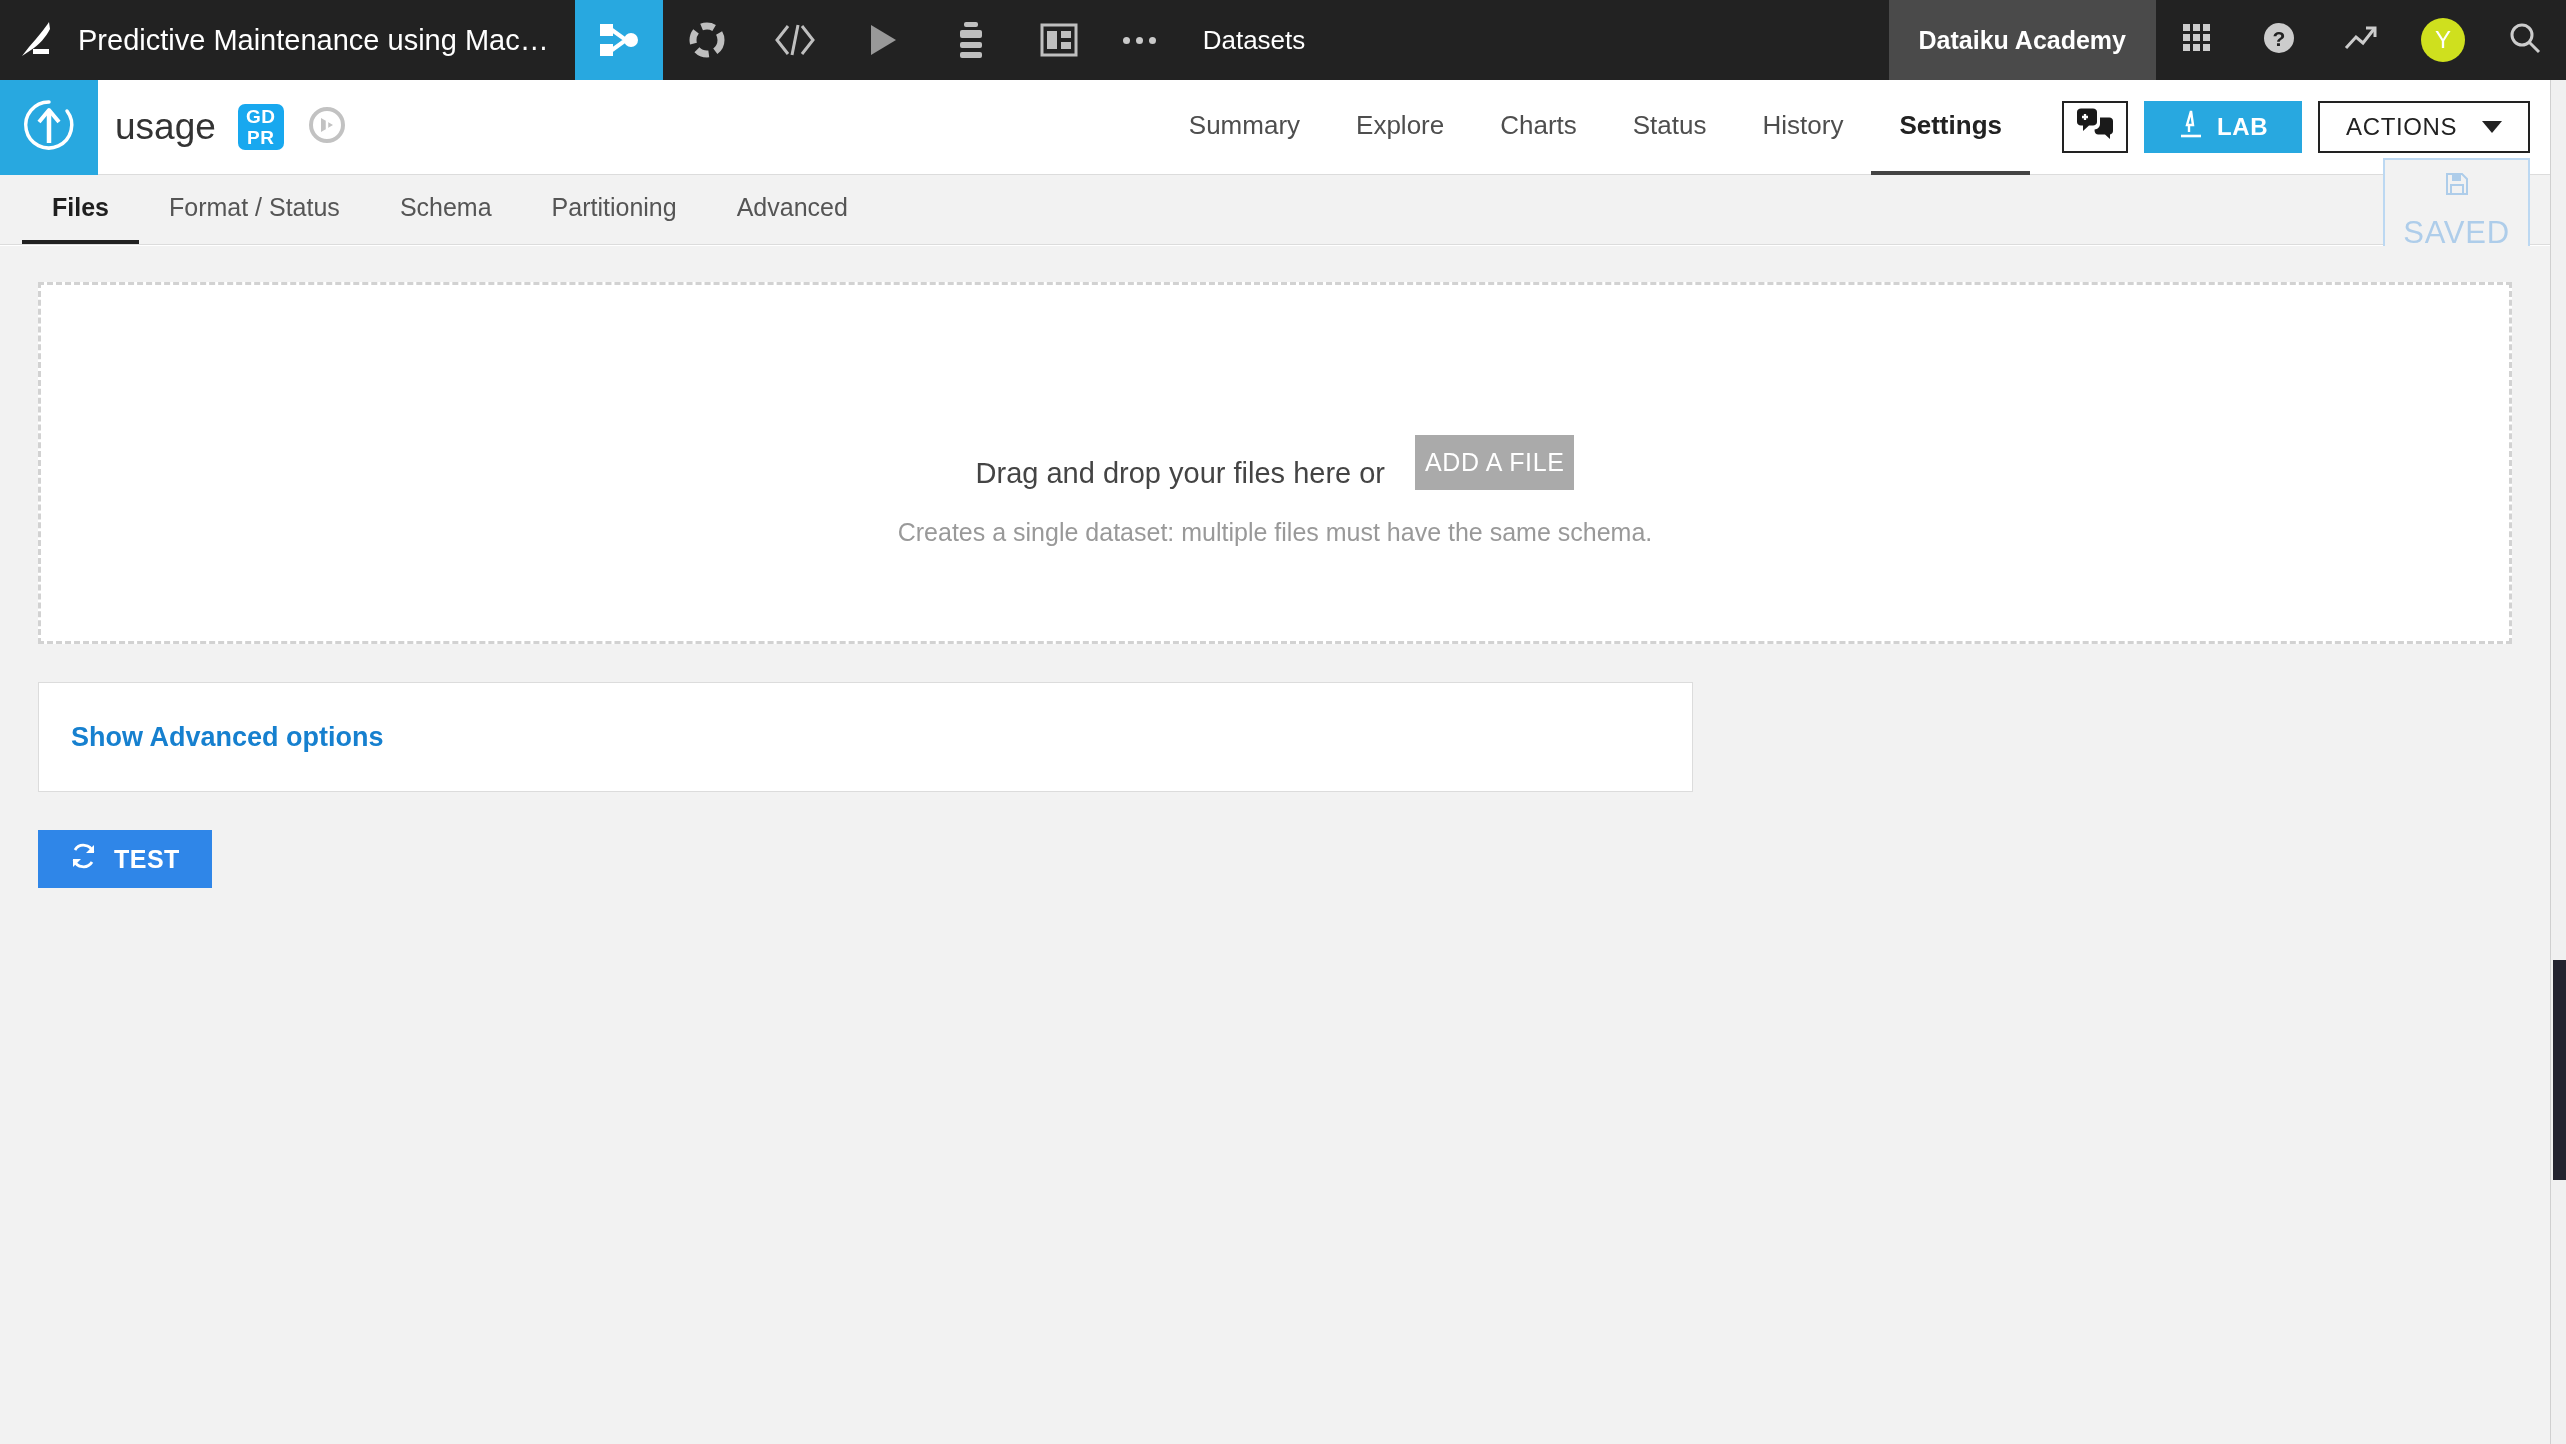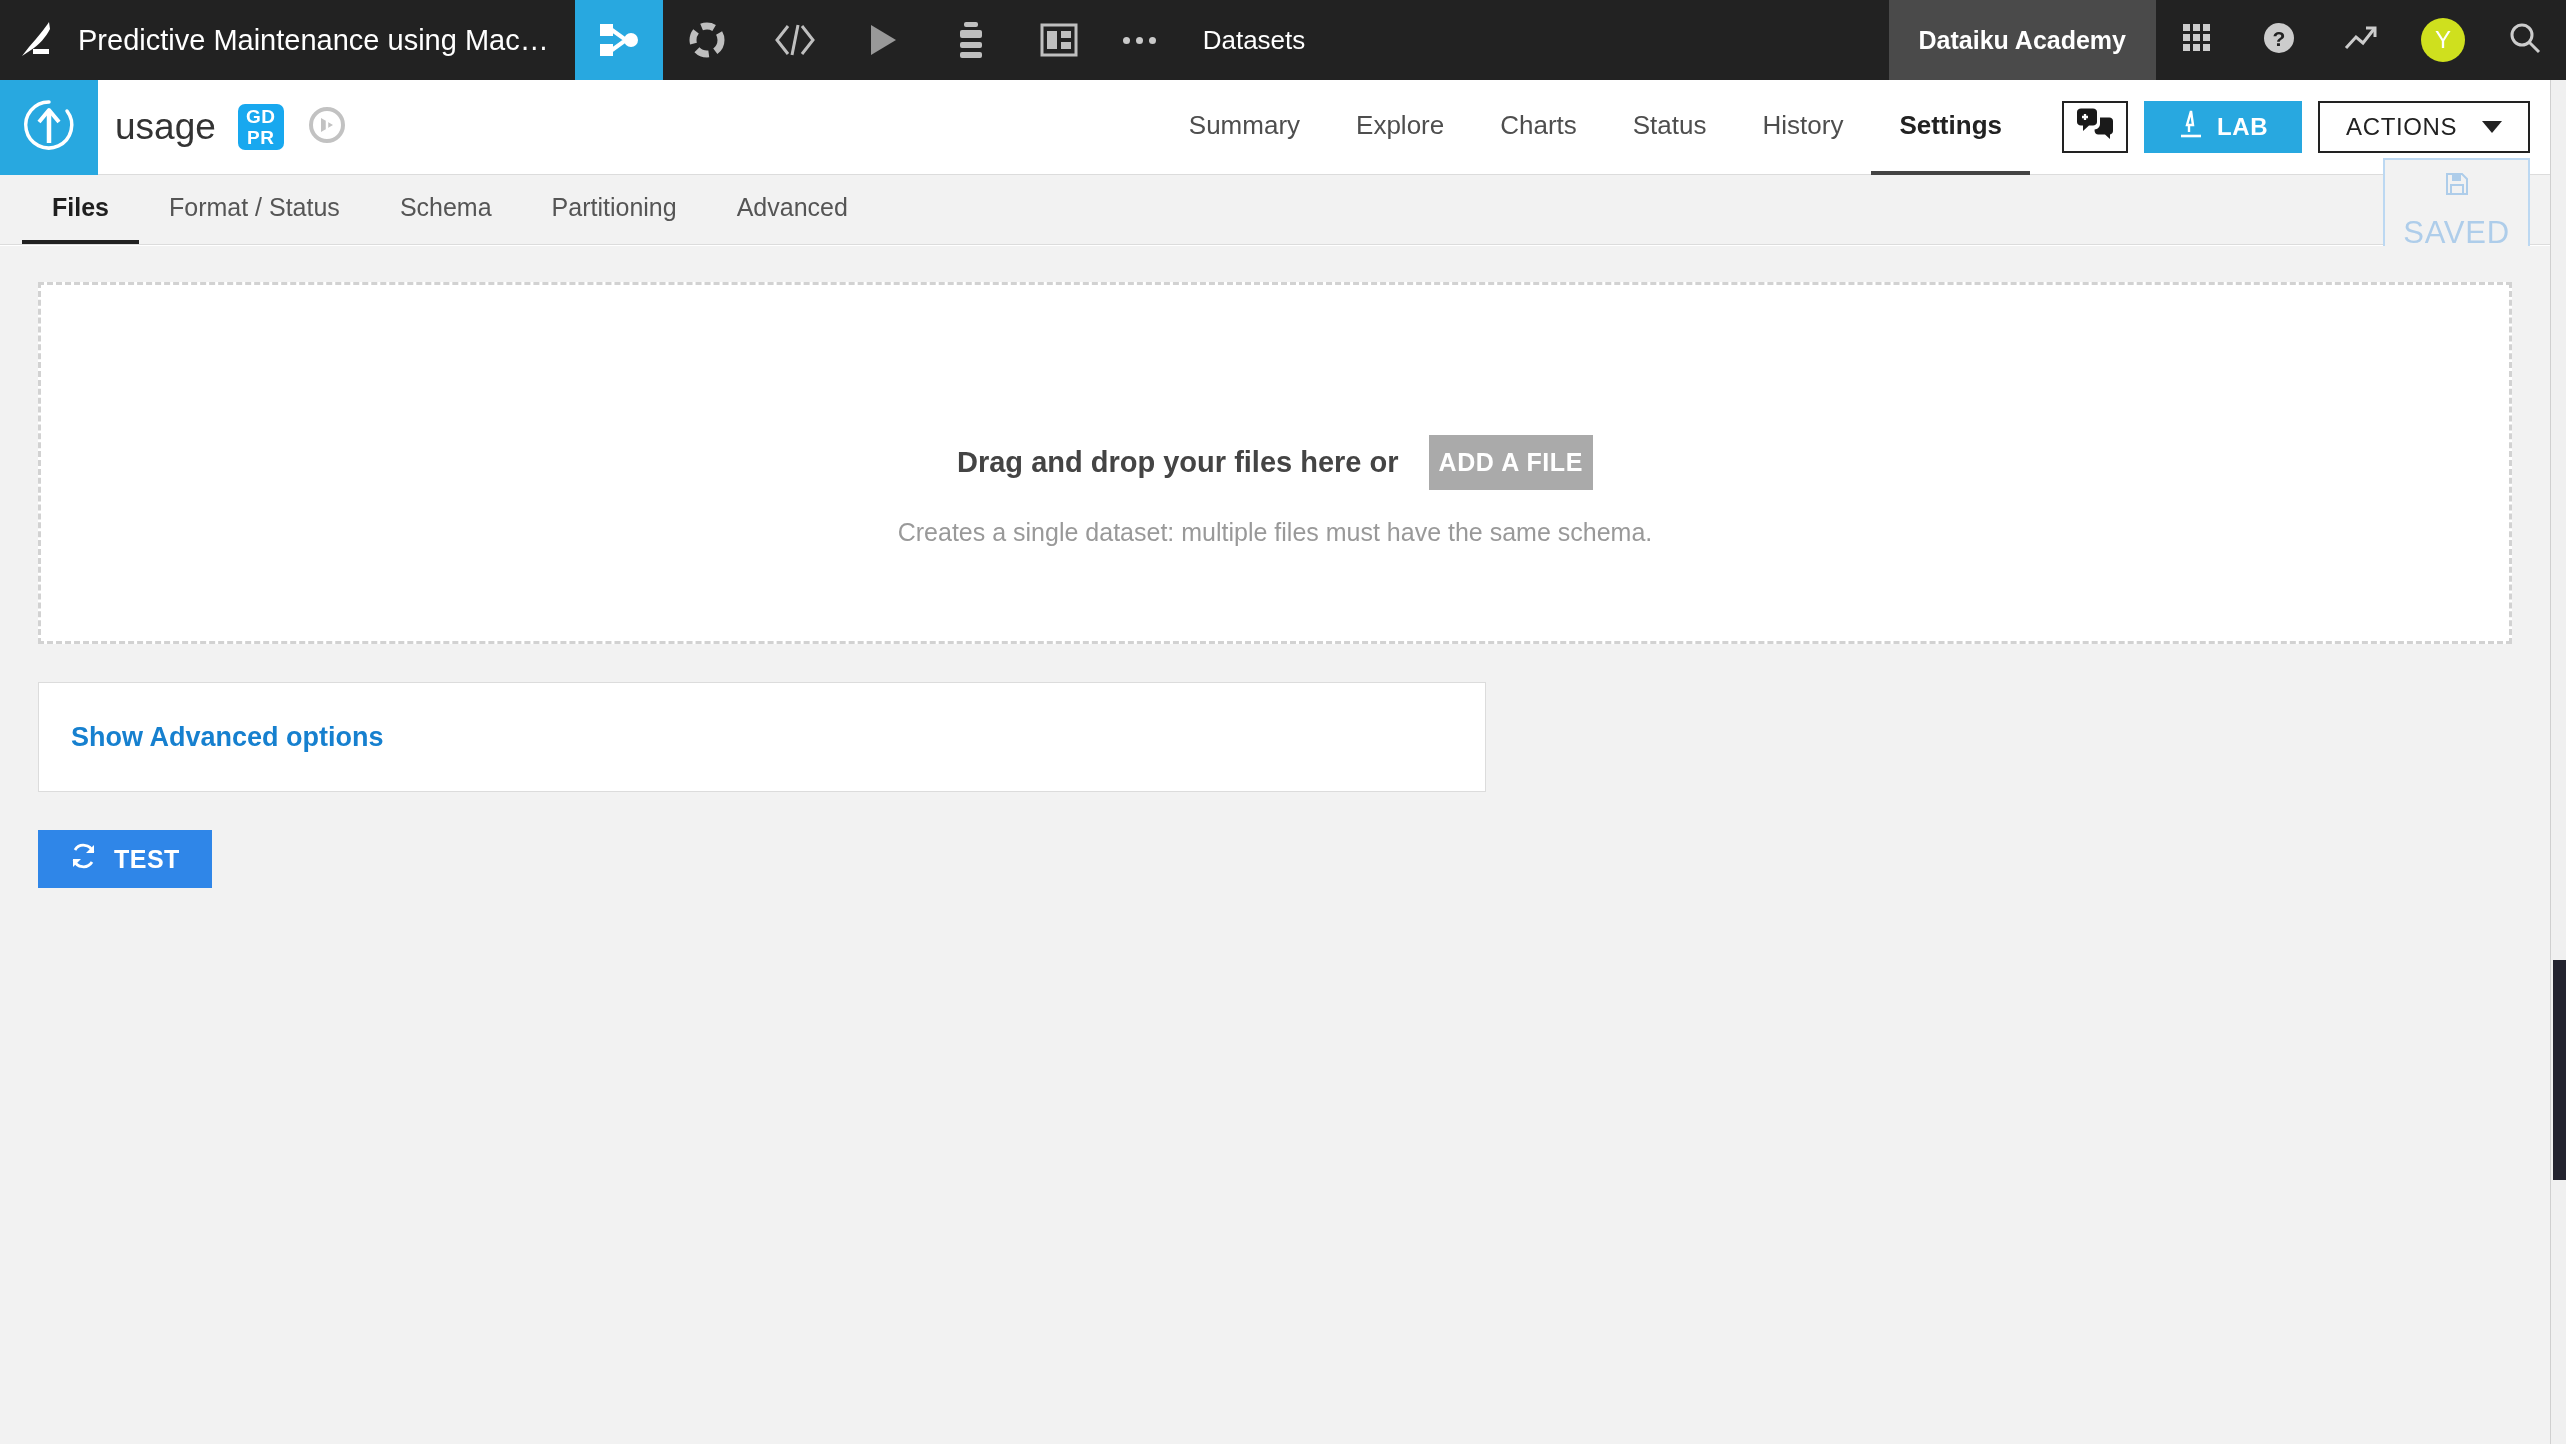--- a/index.html
+++ b/index.html
@@ -195,35 +195,35 @@
   }
   .file-meta {
     margin-left: auto; display: flex; align-items: center; gap: 16px;
     color: #cccccc; font-size: 26px; white-space: nowrap;
   }
   .dz-center {
     position: absolute; top: 150px; left: 0;
     width: 100%; text-align: center;
   }
   .dz-line1 {
-    display: flex; align-items: center; justify-content: center;
-    gap: 30px; font-size: 29px; color: #444444; white-space: nowrap; font-weight: bold;
+    display: flex; align-items: flex-end; justify-content: center;
+    gap: 30px; font-size: 29px; color: #444444; white-space: nowrap;
   }
   .btn-addfile {
     background: #aaaaaa; color: #ffffff;
     font-size: 25px; letter-spacing: 0.6px;
     padding: 13px 10px; cursor: pointer; white-space: nowrap;
   }
   .dz-line2 {
     margin-top: 28px; font-size: 25px; color: #999999;
     white-space: nowrap;
   }
   .adv-card {
     position: absolute; top: 436px; left: 38px;
-    width: 1448px; height: 110px;
+    width: 1655px; height: 110px;
     background: #ffffff; border: 1px solid #dcdcdc;
     display: flex; align-items: center;
   }
   .adv-link {
     margin-left: 32px; color: #1680cf;
     font-size: 27px; font-weight: 700; cursor: pointer;
     white-space: nowrap;
   }
   .btn-test {
     position: absolute; top: 584px; left: 38px;

